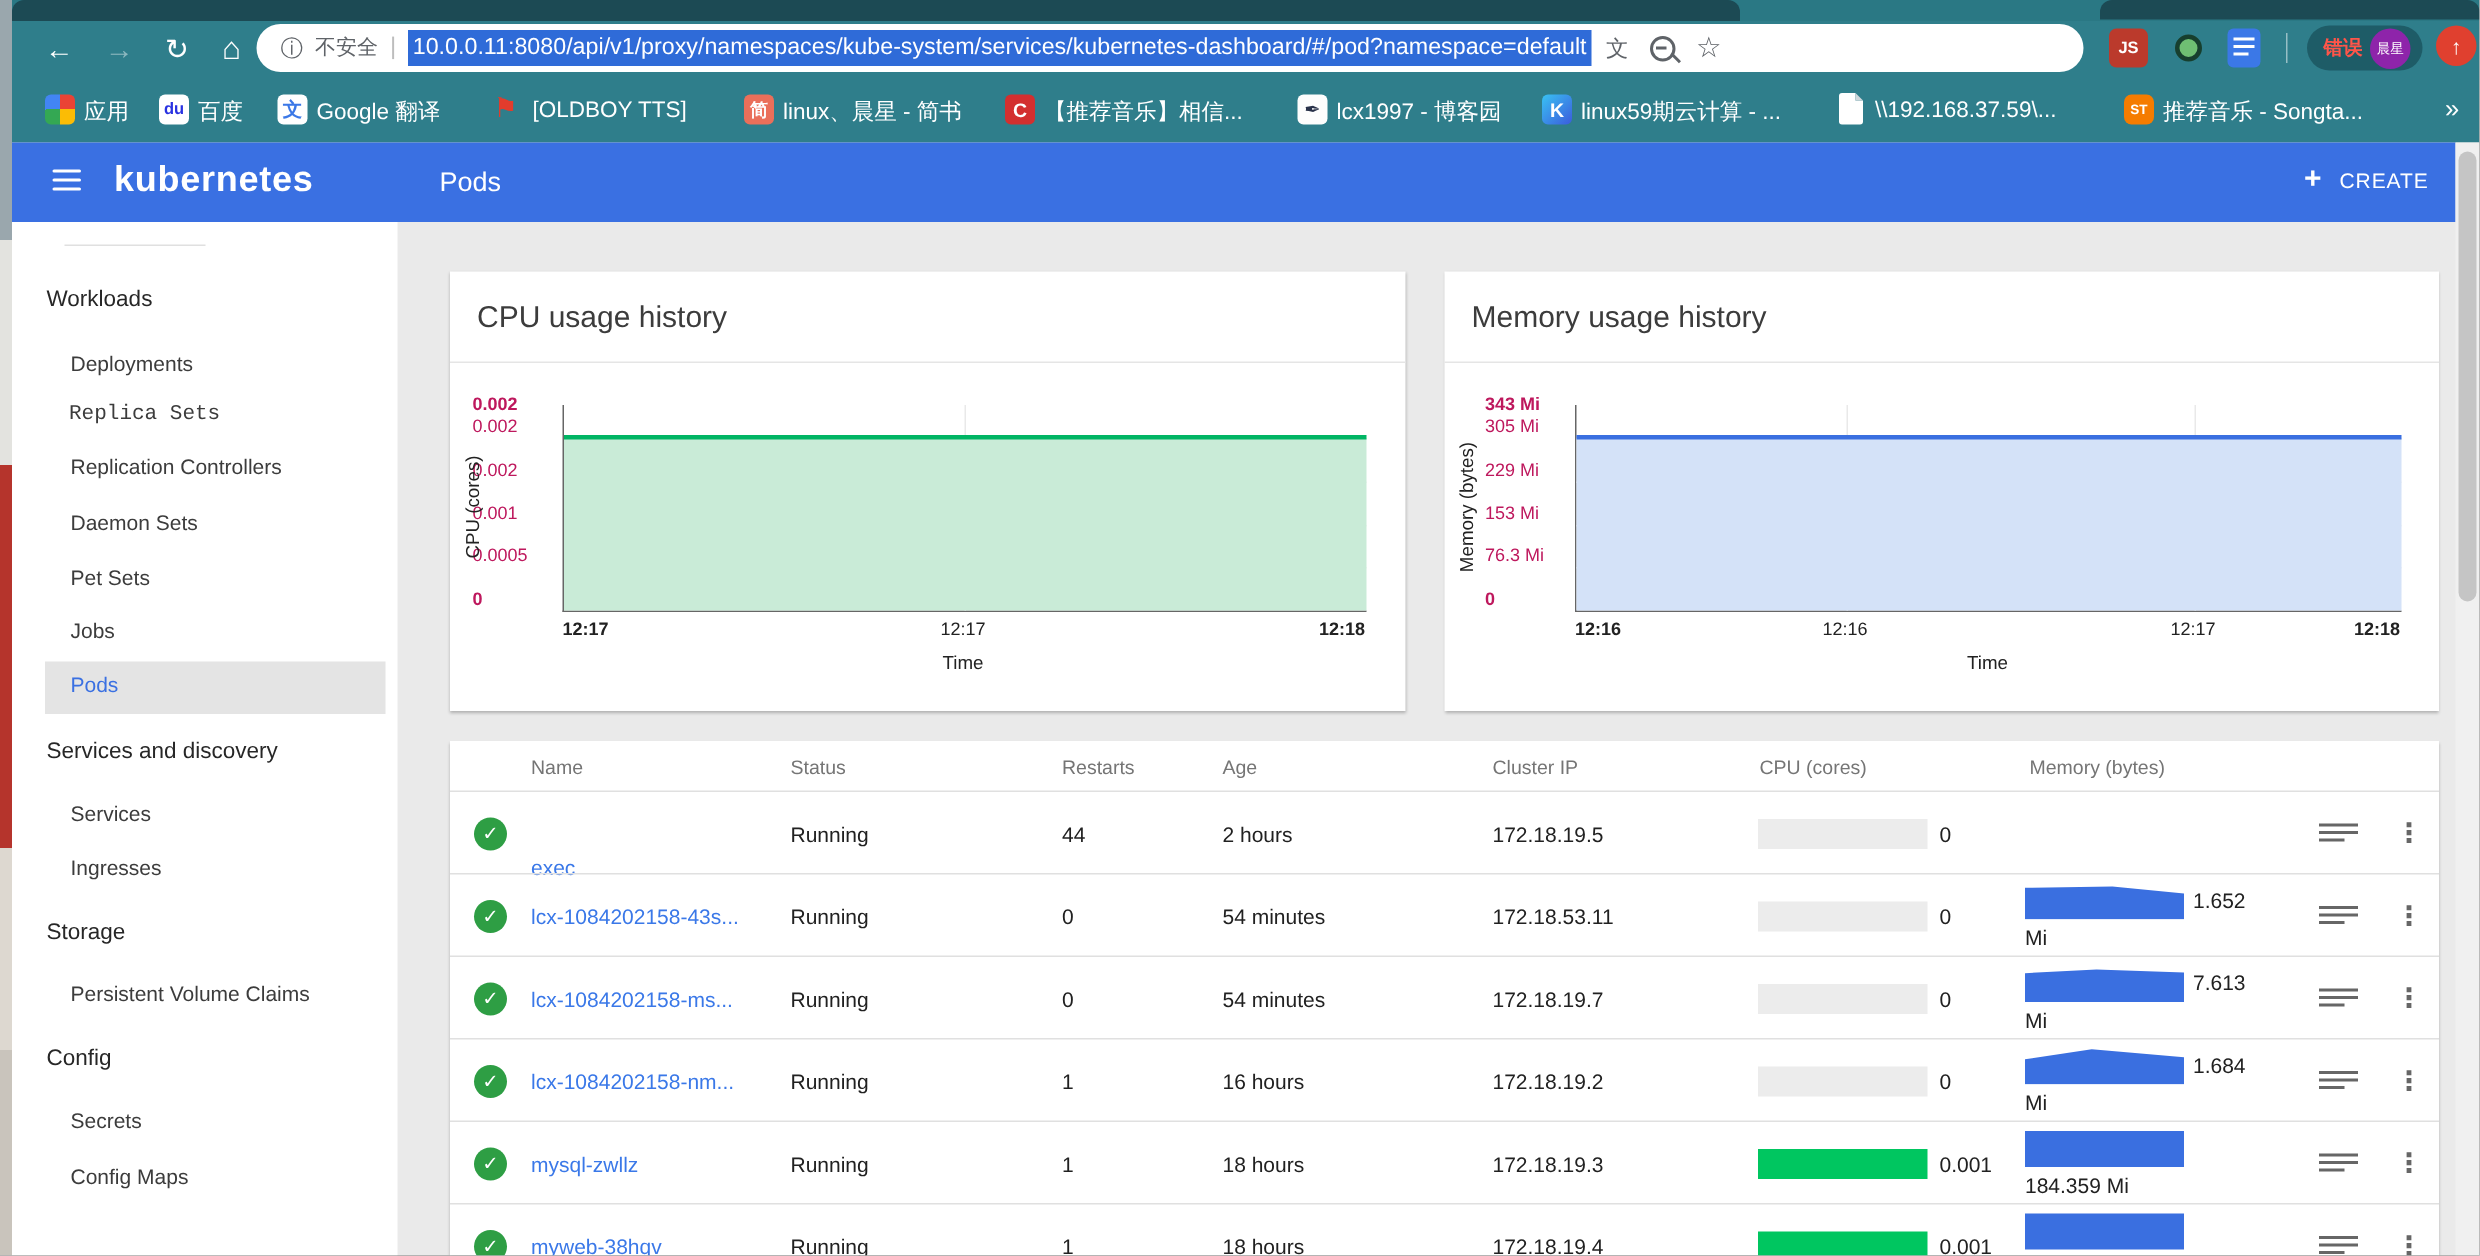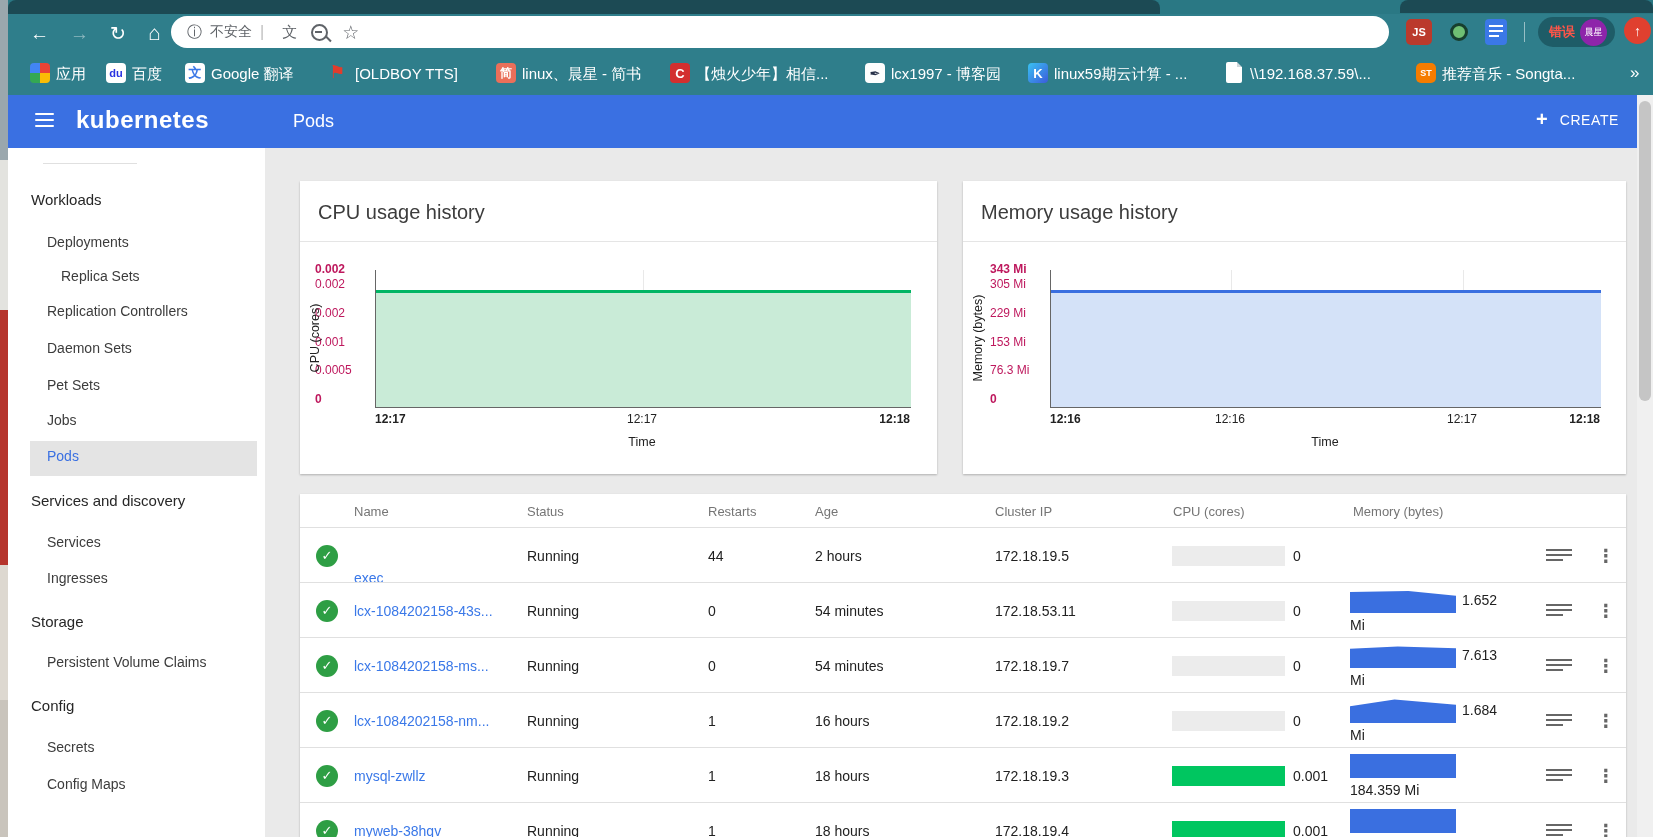--- a/index.html
+++ b/index.html
@@ -80,20 +80,21 @@
   <div class="abs toolbar">
     <div class="abs navbtn" style="left:22px;top:10px;">←</div>
     <div class="abs navbtn" style="left:62px;top:10px;opacity:.45;">→</div>
     <div class="abs navbtn" style="left:102px;top:10px;">↻</div>
     <div class="abs navbtn" style="left:140px;top:8px;font-size:21px;">⌂</div>
 
     <div class="abs urlbar row">
       <span style="color:#5f6368;font-size:15px;margin-left:16px;">ⓘ</span>
       <span class="sec-label" style="margin-left:8px;text-align:right;">不安全</span>
       <span style="color:#bdbdbd;margin:0 8px;">|</span>
+      <span class="url-sel" style="max-width:950px;">10.0.0.11:8080/api/v1/proxy/namespaces/kube-system/services/kubernetes-dashboard/#/pod?namespace=default</span>
       <span style="color:#5f6368;font-size:15px;margin-left:10px;">文</span>
       <span style="margin-left:14px;width:13px;height:13px;border:2px solid #5f6368;border-radius:50%;position:relative;display:inline-block;">
         <i style="position:absolute;left:2px;top:5px;width:7px;height:2px;background:#5f6368;"></i>
         <i style="position:absolute;left:12px;top:12px;width:7px;height:2px;background:#5f6368;transform:rotate(45deg);"></i>
       </span>
       <span style="color:#5f6368;font-size:19px;margin-left:14px;">☆</span>
     </div>
 
     <div class="abs ext ctr" style="left:1398px;top:5px;background:#bb3a2c;">JS</div>
     <div class="abs ctr" style="left:1438px;top:5px;width:26px;height:26px;">
@@ -121,21 +122,21 @@
     <div class="abs fav ctr" style="left:177px;top:49px;background:#fff;color:#3b78e7;font-size:13px;">文</div>
     <div class="abs bm" style="left:203px;top:51px;">Google 翻译</div>
 
     <div class="abs ctr" style="left:319px;top:47px;width:20px;height:22px;color:#e23c2c;font-size:18px;">⚑</div>
     <div class="abs bm" style="left:347px;top:51px;">[OLDBOY TTS]</div>
 
     <div class="abs fav ctr" style="left:488px;top:49px;background:#ea6f5a;color:#fff;font-size:12px;">简</div>
     <div class="abs bm" style="left:514px;top:51px;">linux、晨星 - 简书</div>
 
     <div class="abs fav ctr" style="left:662px;top:49px;background:#d32f2f;color:#fff;font-size:13px;">C</div>
-    <div class="abs bm" style="left:688px;top:51px;">【烛火少年】相信...</div>
+    <div class="abs bm" style="left:688px;top:51px;">【推荐音乐】相信...</div>
 
     <div class="abs fav ctr" style="left:857px;top:49px;background:#fdfdfd;color:#283149;font-size:13px;">✒</div>
     <div class="abs bm" style="left:883px;top:51px;">lcx1997 - 博客园</div>
 
     <div class="abs fav ctr" style="left:1020px;top:49px;background:linear-gradient(135deg,#39c2f3,#3b5bdc);color:#fff;font-size:13px;">K</div>
     <div class="abs bm" style="left:1046px;top:51px;">linux59期云计算 - ...</div>
 
     <div class="abs" style="left:1218px;top:48px;width:16px;height:21px;background:#fff;border-radius:2px;">
       <i style="position:absolute;right:0;top:0;border-left:5px solid #cfd8dc;border-top:5px solid #2f7e8b;"></i>
     </div>
@@ -159,21 +160,21 @@
       <span style="color:#fff;font-size:20px;font-weight:bold;">+</span>
       <span style="color:#fff;font-size:14px;font-weight:500;letter-spacing:.6px;margin-left:12px;">CREATE</span>
     </div>
   </div>
 
   <div class="abs sidebar">
     <div class="abs" style="left:35px;top:15px;width:94px;height:1px;background:#e0e0e0;"></div>
 
     <div class="abs sec-title" style="left:23px;top:43px;">Workloads</div>
     <div class="abs side-item" style="left:39px;top:86px;">Deployments</div>
-    <div class="abs side-item" style="left:53px;top:120px;">Replica Sets</div>
+    <div class="abs side-item" style="left:38px;top:120px;font-family:Liberation Mono, monospace;">Replica Sets</div>
     <div class="abs side-item" style="left:39px;top:155px;">Replication Controllers</div>
     <div class="abs side-item" style="left:39px;top:192px;">Daemon Sets</div>
     <div class="abs side-item" style="left:39px;top:229px;">Pet Sets</div>
     <div class="abs side-item" style="left:39px;top:264px;">Jobs</div>
     <div class="abs hl" style="left:22px;top:293px;width:227px;height:35px;"></div>
     <div class="abs side-item side-sel" style="left:39px;top:300px;">Pods</div>
 
     <div class="abs sec-title" style="left:23px;top:344px;">Services and discovery</div>
     <div class="abs side-item" style="left:39px;top:386px;">Services</div>
     <div class="abs side-item" style="left:39px;top:422px;">Ingresses</div>

